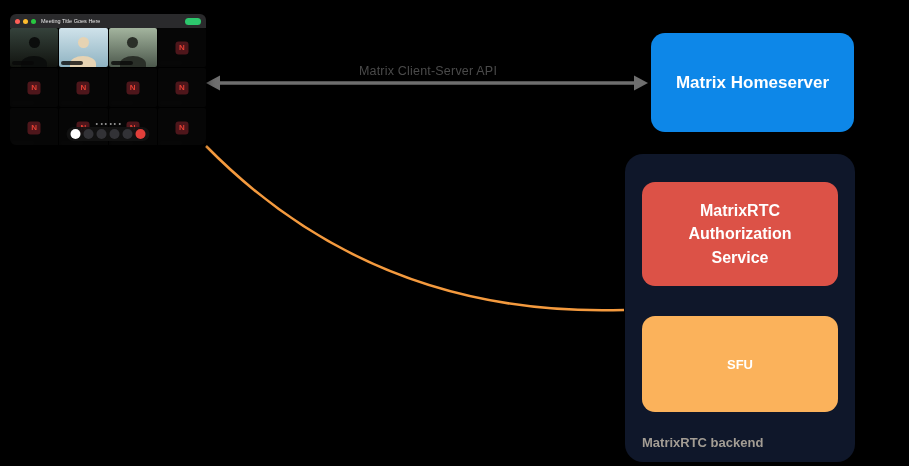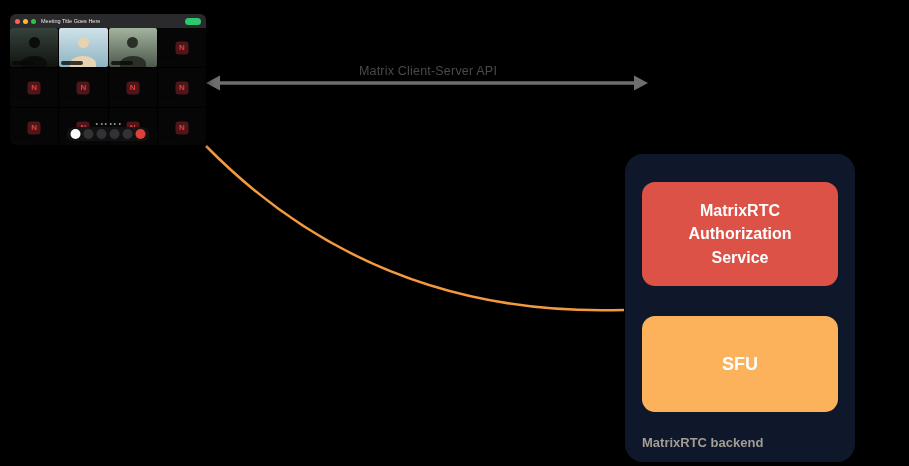--- a/index.html
+++ b/index.html
@@ -27,21 +27,21 @@
     position:absolute;left:625px;top:154px;width:230px;height:308px;border-radius:18px;
   }
   .auth-box{
     position:absolute;left:17px;top:28px;width:196px;height:104px;border-radius:13px;
     display:flex;align-items:center;justify-content:center;text-align:center;
     font-size:16px;font-weight:800;line-height:1.45;padding:0 18px;box-sizing:border-box;
   }
   .sfu-box{
     position:absolute;left:17px;top:162px;width:196px;height:96px;border-radius:13px;
     display:flex;align-items:center;justify-content:center;text-align:center;
-    font-size:18px;font-weight:800;
+    font-size:13px;font-weight:800;
   }
   .backend-label{
     position:absolute;left:17px;bottom:12px;font-size:13px;font-weight:800;
   }
 
   
   .window{
     position:absolute;left:10px;top:14px;width:196px;height:131px;border-radius:6px;
     overflow:hidden;background:#000;box-shadow:0 2px 10px rgba(0,0,0,.7);
   }
@@ -87,20 +87,23 @@
 
   <svg class="lines-layer" viewBox="0 0 909 466">
     <line id="api-line" x1="218" y1="83" x2="636" y2="83" stroke="#6e6e6e" stroke-width="3.5"></line>
     <polygon id="api-head-l" points="206,83 220,75.5 220,90.5" fill="#6e6e6e"></polygon>
     <polygon id="api-head-r" points="648,83 634,75.5 634,90.5" fill="#6e6e6e"></polygon>
     <path id="sfu-curve" d="M 206 146 Q 375 318 624 310" fill="none" stroke="#f49a3e" stroke-width="2.5"></path>
   </svg>
 
   <div class="api-label" style="color: rgb(74, 74, 74);">Matrix Client-Server API</div>
 
+  <div class="homeserver" style="background: rgb(13, 135, 232); color: rgb(255, 255, 255);">
+    <span>Matrix Homeserver</span>
+  </div>
 
   <div class="backend" style="background: #0f172a;">
     <div class="auth-box" style="background: rgb(220, 82, 71); color: rgb(255, 255, 255);">
       <span>MatrixRTC Authorization Service</span>
     </div>
     <div class="sfu-box" style="background: rgb(251, 178, 91); color: rgb(255, 255, 255);">
       <span>SFU</span>
     </div>
     <div class="backend-label" style="color: rgb(163, 157, 148);">MatrixRTC backend</div>
   </div>

